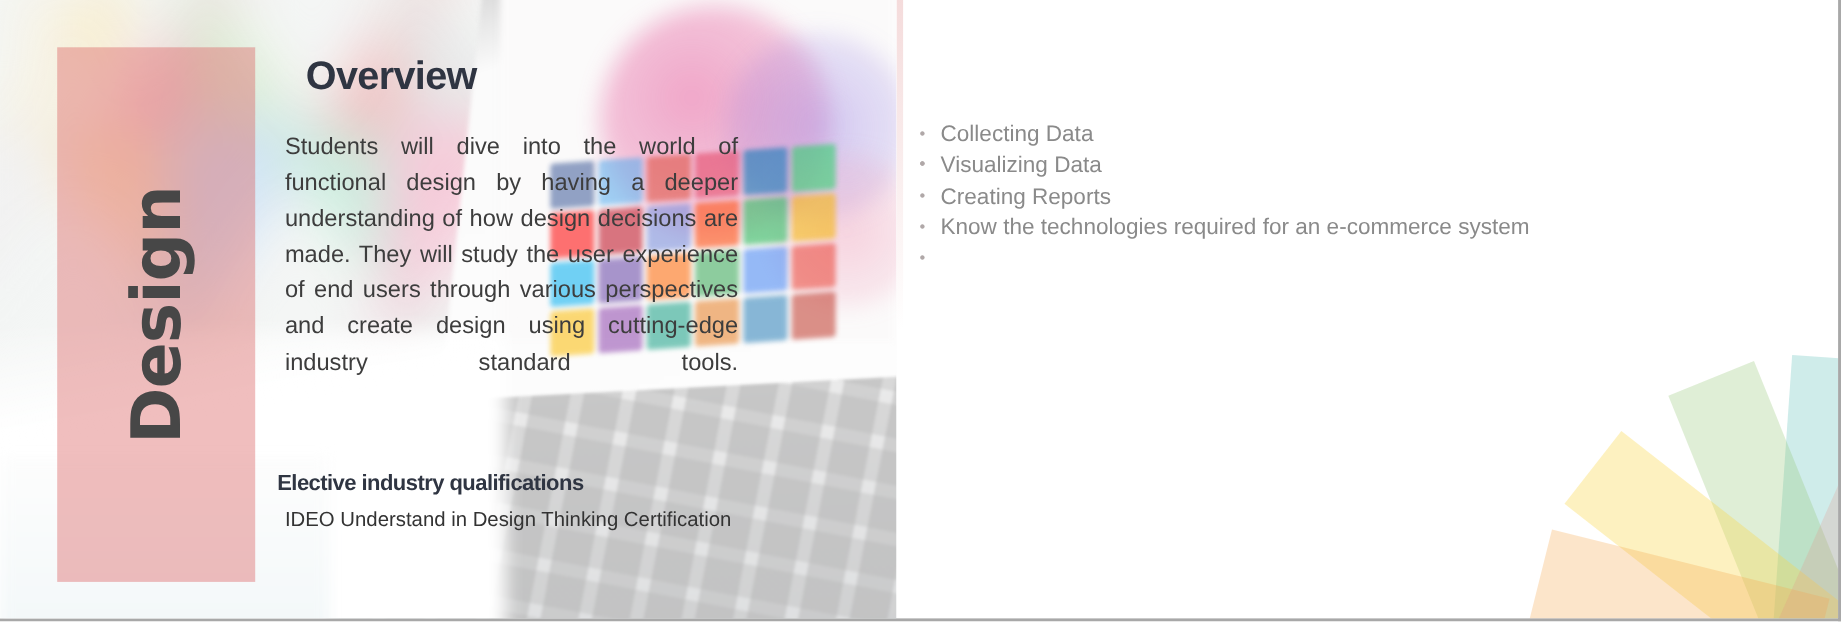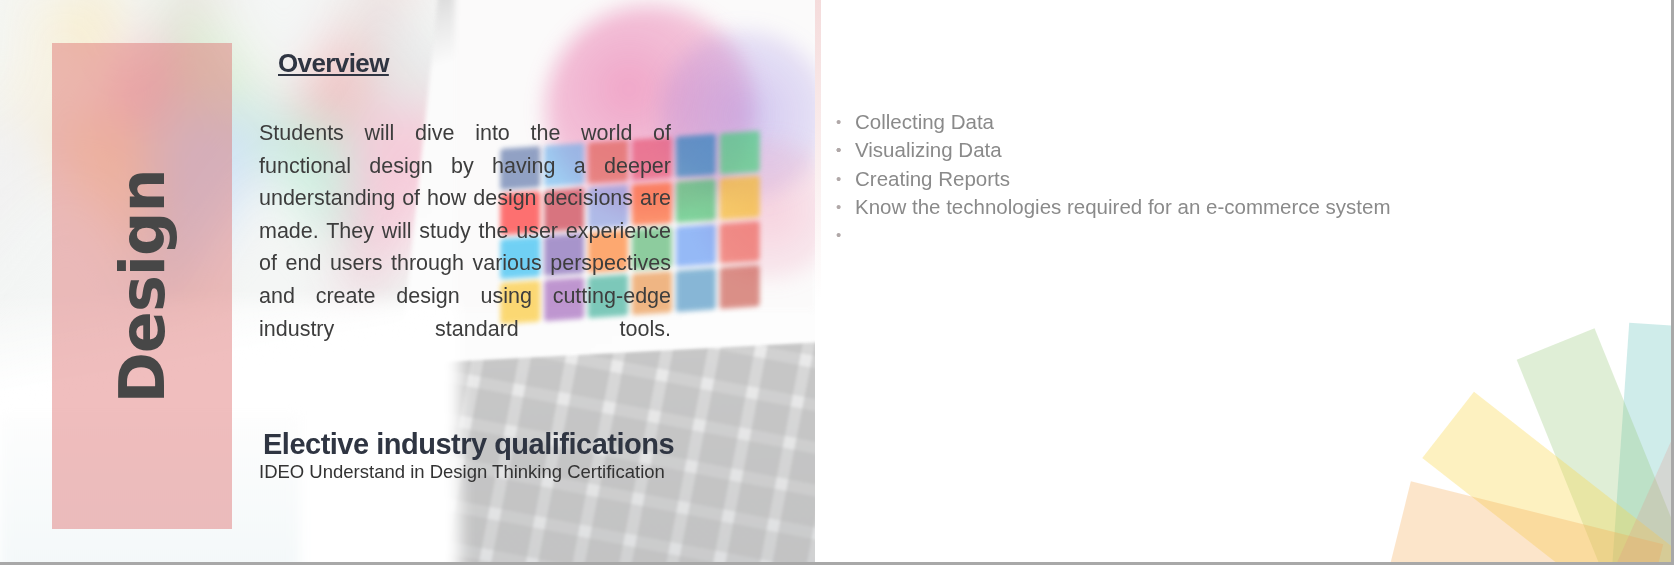--- a/index.html
+++ b/index.html
@@ -157,48 +157,47 @@
     color: #474747;
     letter-spacing: -1px;
     font-family: "DejaVu Sans", sans-serif;
   }
 
   
   .overview-head {
     position: absolute;
     left: 278px;
     top: 48px;
-    font-size: 26px;
+    font-size: 36px;
     font-weight: bold;
     color: #2f3542;
     letter-spacing: -0.6px;
-    text-decoration: underline;
   }
   .overview-body {
     position: absolute;
     left: 259px;
     top: 117px;
     width: 412px;
     font-size: 21.5px;
     line-height: 32.6px;
     color: #3d3d3d;
     text-align: justify;
     text-justify: inter-word;
   }
   .overview-body::after {
     content: "";
     display: inline-block;
     width: 100%;
   }
 
   .elective-head {
     position: absolute;
-    left: 263px;
+    left: 252px;
     top: 428px;
-    font-size: 29px;
+    font-size: 20px;
     font-weight: bold;
     color: #2f3542;
     letter-spacing: -0.5px;
   }
   .elective-sub {
     position: absolute;
     left: 259px;
     top: 461px;
     font-size: 18.5px;
     color: #333333;

